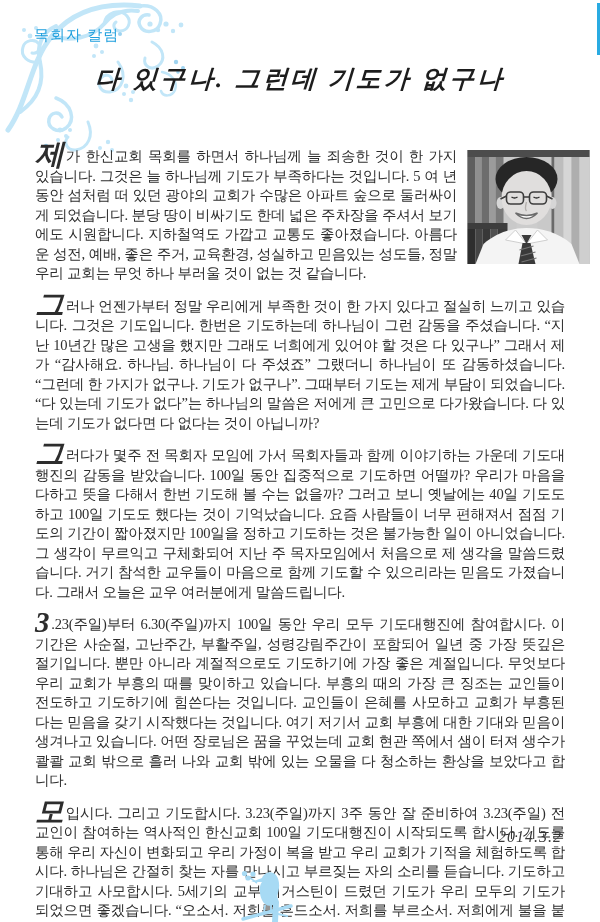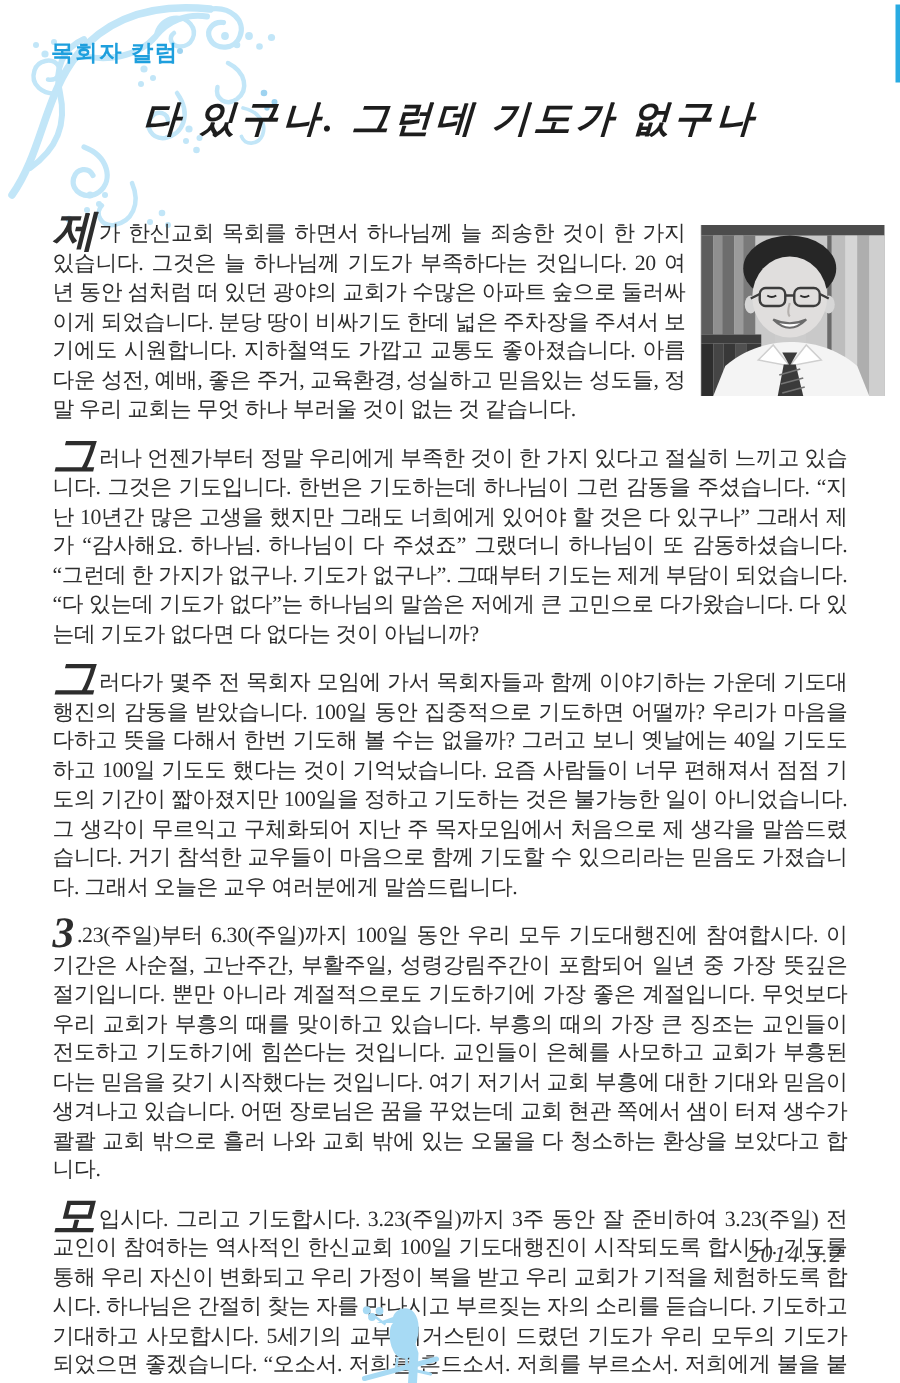--- a/index.html
+++ b/index.html
@@ -4,21 +4,21 @@
 <style>
   html, body { margin:0; padding:0; background:#ffffff; }
   .page {
     position:relative; width:600px; height:922px; background:#ffffff;
     overflow:hidden; font-family:"Liberation Serif","DejaVu Serif",serif;
   }
   .swirl { position:absolute; left:0; top:0; width:205px; height:160px; }
   .category {
     position:absolute; left:34px; top:26px;
     font-family:"Liberation Sans","DejaVu Sans",sans-serif;
-    font-size:15px; font-weight:bold; color:#1E9FDD; letter-spacing:1px;
+    font-size:15px; font-weight:normal; color:#1E9FDD; letter-spacing:1px;
   }
   .edge-bar { position:absolute; right:0; top:3px; width:3px; height:52px; background:#29ABE2; }
   .title {
     position:absolute; left:0; top:62px; width:100%; margin:0;
     text-align:center; font-size:25px; font-weight:bold; font-style:italic;
     letter-spacing:3px; color:#1d1d1d; transform:skewX(-3deg);
   }
   .article {
     position:absolute; left:35px; top:147px; width:530px;
     font-size:14.5px; line-height:19.5px; text-align:justify;
@@ -139,21 +139,21 @@
           <path d="M8,114 L16,94 C30,82 46,78 59,78 C74,78 90,82 104,94 L112,114 Z" fill="#f4f4f4"></path>
           <path d="M48,80 L59,94 L38,90 Z" fill="#ffffff" stroke="#cfcfcf" stroke-width="1"></path>
           <path d="M70,80 L59,94 L80,90 Z" fill="#ffffff" stroke="#cfcfcf" stroke-width="1"></path>
           <g>
             <path d="M54,85 L64,85 L59,94 Z" fill="#3a3a3a"></path>
             <path d="M55,93 L63,93 L68,114 L51,114 Z" fill="#3a3a3a"></path>
             <path d="M52,100 L66,96 M53,106 L68,102 M54,112 L69,108" stroke="#757575" stroke-width="1.2"></path>
           </g>
         </g>
       </svg>
-      <span class="dropcap">제</span><span>가 한신교회 목회를 하면서 하나님께 늘 죄송한 것이 한 가지 있습니다. 그것은 늘 하나님께 기도가 부족하다는 것입니다. 20 여 년 동안 섬처럼 떠 있던 광야의 교회가 수많은 아파트 숲으로 둘러싸이게 되었습니다. 분당 땅이 비싸기도 한데 넓은 주차장을 주셔서 보기에도 시원합니다. 지하철역도 가깝고 교통도 좋아졌습니다. 아름다운 성전, 예배, 좋은 주거, 교육환경, 성실하고 믿음있는 성도들, 정말 우리 교회는 무엇 하나 부러울 것이 없는 것 같습니다.</span>
+      <span class="dropcap">제</span><span>가 한신교회 목회를 하면서 하나님께 늘 죄송한 것이 한 가지 있습니다. 그것은 늘 하나님께 기도가 부족하다는 것입니다. 5 여 년 동안 섬처럼 떠 있던 광야의 교회가 수많은 아파트 숲으로 둘러싸이게 되었습니다. 분당 땅이 비싸기도 한데 넓은 주차장을 주셔서 보기에도 시원합니다. 지하철역도 가깝고 교통도 좋아졌습니다. 아름다운 성전, 예배, 좋은 주거, 교육환경, 성실하고 믿음있는 성도들, 정말 우리 교회는 무엇 하나 부러울 것이 없는 것 같습니다.</span>
     </div>
 
     <div class="para">
       <span class="dropcap">그</span><span>러나 언젠가부터 정말 우리에게 부족한 것이 한 가지 있다고 절실히 느끼고 있습니다. 그것은 기도입니다. 한번은 기도하는데 하나님이 그런 감동을 주셨습니다. “지난 10년간 많은 고생을 했지만 그래도 너희에게 있어야 할 것은 다 있구나” 그래서 제가 “감사해요. 하나님. 하나님이 다 주셨죠” 그랬더니 하나님이 또 감동하셨습니다. “그런데 한 가지가 없구나. 기도가 없구나”. 그때부터 기도는 제게 부담이 되었습니다. “다 있는데 기도가 없다”는 하나님의 말씀은 저에게 큰 고민으로 다가왔습니다. 다 있는데 기도가 없다면 다 없다는 것이 아닙니까?</span>
     </div>
 
     <div class="para">
       <span class="dropcap">그</span><span>러다가 몇주 전 목회자 모임에 가서 목회자들과 함께 이야기하는 가운데 기도대행진의 감동을 받았습니다. 100일 동안 집중적으로 기도하면 어떨까? 우리가 마음을 다하고 뜻을 다해서 한번 기도해 볼 수는 없을까? 그러고 보니 옛날에는 40일 기도도 하고 100일 기도도 했다는 것이 기억났습니다. 요즘 사람들이 너무 편해져서 점점 기도의 기간이 짧아졌지만 100일을 정하고 기도하는 것은 불가능한 일이 아니었습니다. 그 생각이 무르익고 구체화되어 지난 주 목자모임에서 처음으로 제 생각을 말씀드렸습니다. 거기 참석한 교우들이 마음으로 함께 기도할 수 있으리라는 믿음도 가졌습니다. 그래서 오늘은 교우 여러분에게 말씀드립니다.</span>
     </div>
 

